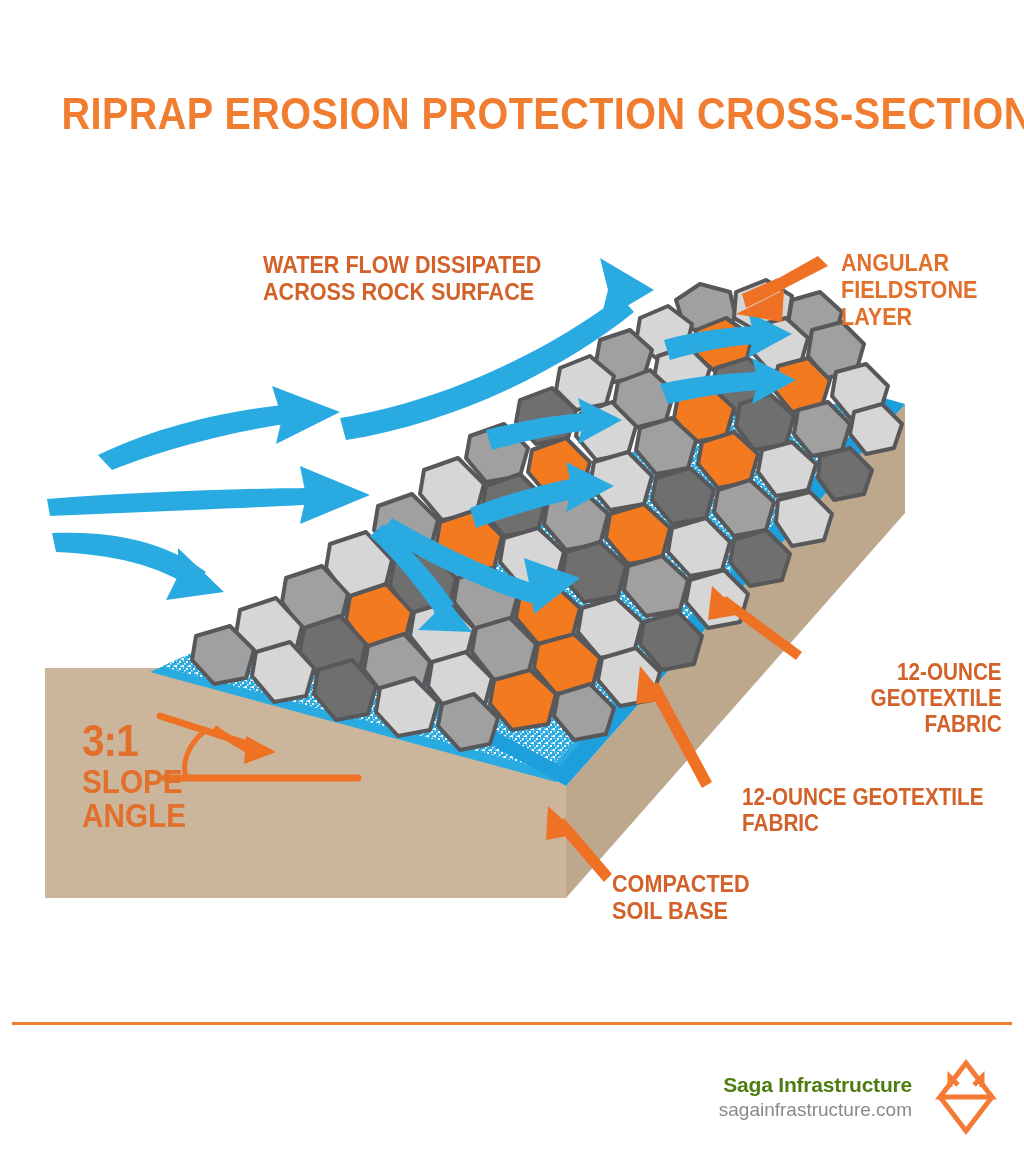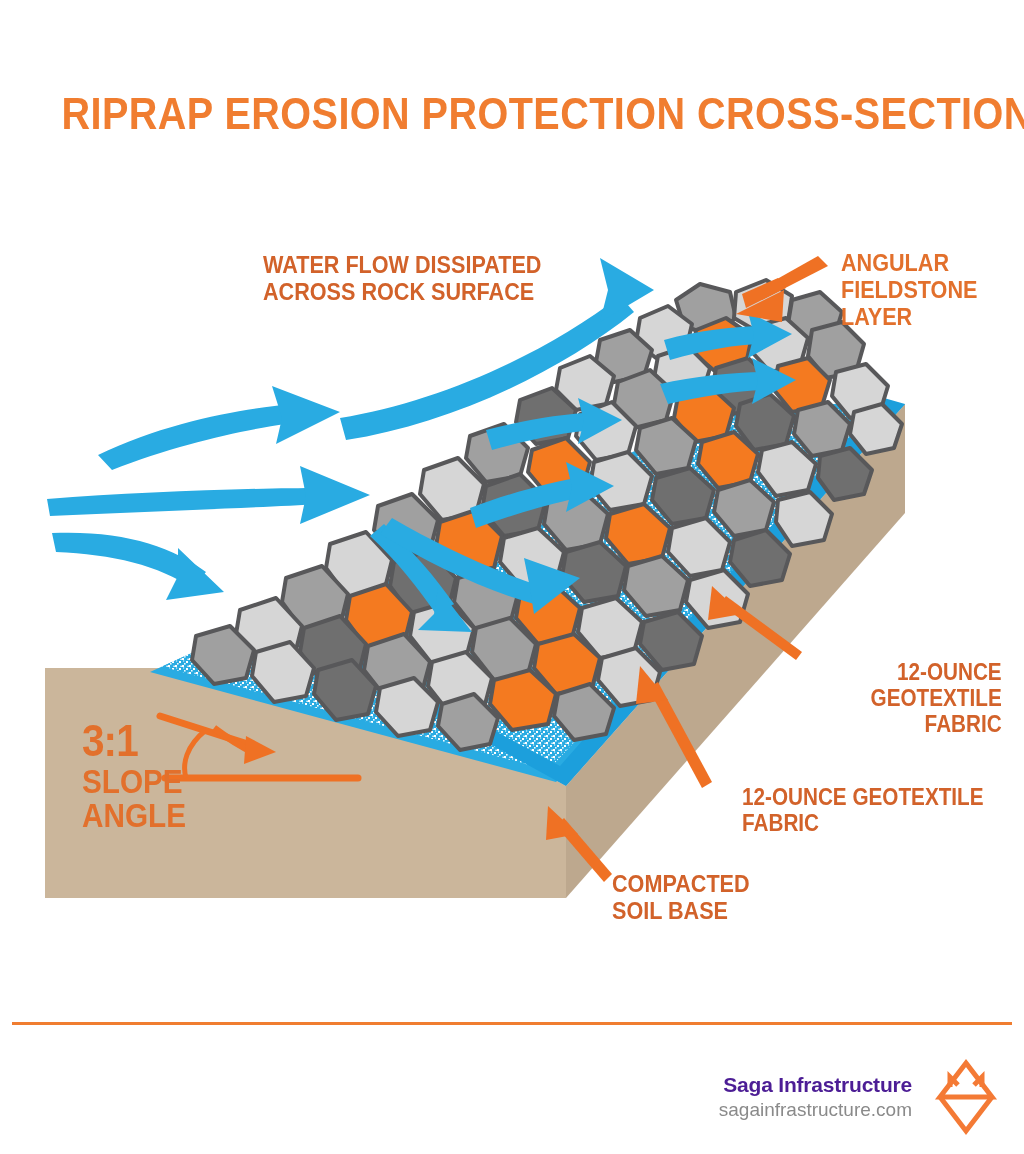--- a/index.html
+++ b/index.html
@@ -140,21 +140,21 @@
     align-items: center;
     gap: 18px;
   }
   #footer-text {
     text-align: right;
   }
   #brand-name {
     font-family: "Liberation Sans", sans-serif;
     font-size: 21px;
     font-weight: bold;
-    color: #4c1d95;
+    color: #4d7c0f;
     letter-spacing: -0.2px;
   }
   #brand-url {
     font-family: "Liberation Sans", sans-serif;
     font-size: 19px;
     color: #8a8a8a;
     margin-top: 2px;
     margin-left: 40px;
   }
   #brand-logo { display:block; }

